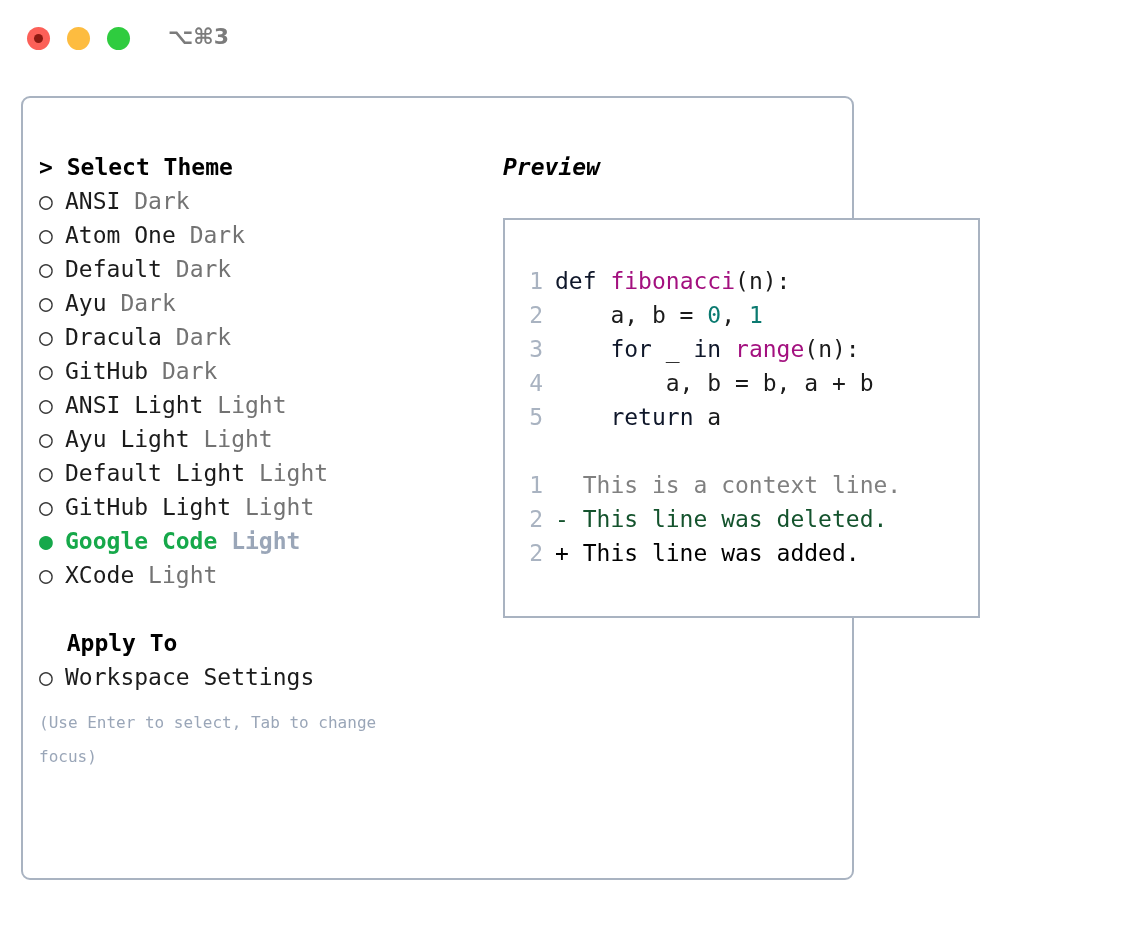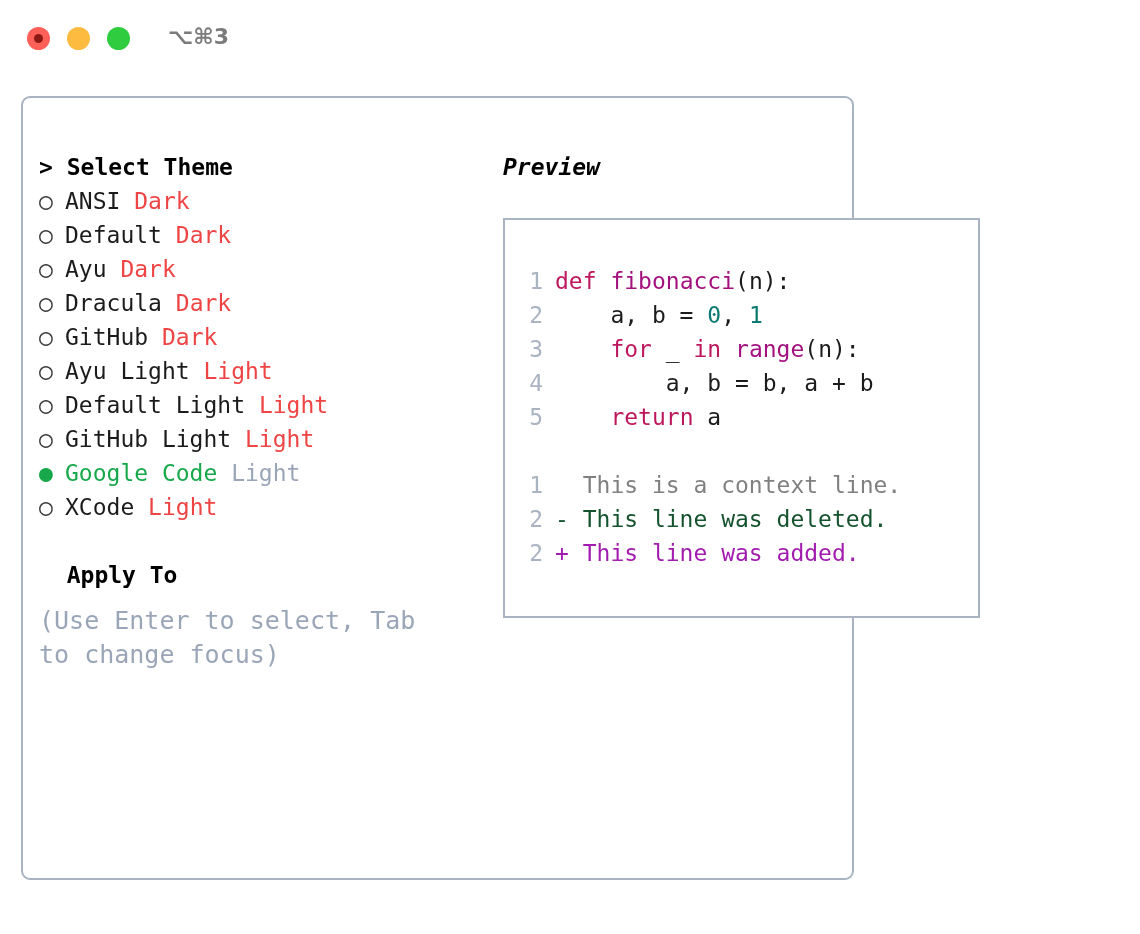--- a/index.html
+++ b/index.html
@@ -90,35 +90,36 @@
   }
   .bullet {
     display: inline-block;
     width: 26px;
   }
   .hdr {
     font-weight: bold;
     color: #000000;
   }
   .tag {
-    color: #ef4444;
+    color: #737373;
   }
   .sel {
     color: #16a84a;
+    font-weight: bold;
   }
   .sel .tag {
     color: #9aa6b8;
   }
   .hollow {
     color: #3d3d3d;
   }
   .spacer { height: 34px; }
   #hint {
     margin-top: 12px;
-    font-size: 25px;
+    font-size: 16px;
     line-height: 34px;
     color: #9aa6b8;
     width: 400px;
   }
 
   
   #right-col {
     position: absolute;
     left: 480px;
     top: 52px;
@@ -148,60 +149,63 @@
     line-height: 34px;
     white-space: pre;
   }
   .ln {
     display: inline-block;
     width: 24px;
     text-align: right;
     color: #a9b3c1;
     margin-right: 12px;
   }
-  .kw   { color: #be185d; }
+  .kw   { color: #0f172a; }
   .fn   { color: #a3107f; }
   .num  { color: #0b7a70; }
   .pln  { color: #1b1b1b; }
   .ctx  { color: #808080; }
   .del  { color: #14532d; }
-  .add  { color: #a21caf; }
+  .add  { color: #000000; }
   .gap  { height: 34px; }
 </style>
 </head>
 <body>
 
 <div id="window">
 
   <div id="titlebar">
     <div class="light light-red"></div>
     <div class="light light-yellow"></div>
     <div class="light light-green"></div>
     <div id="shortcut">⌥⌘3</div>
   </div>
 
   <div id="panel">
 
     <div id="left-col">
       <div id="theme-list">
           <div class="row hdr">&gt; Select Theme</div>
           <div class="row"><span class="bullet hollow">○</span><span>ANSI </span><span class="tag">Dark</span></div>
+          <div class="row"><span class="bullet hollow">○</span><span>Atom One </span><span class="tag">Dark</span></div>
           <div class="row"><span class="bullet hollow">○</span><span>Default </span><span class="tag">Dark</span></div>
           <div class="row"><span class="bullet hollow">○</span><span>Ayu </span><span class="tag">Dark</span></div>
           <div class="row"><span class="bullet hollow">○</span><span>Dracula </span><span class="tag">Dark</span></div>
           <div class="row"><span class="bullet hollow">○</span><span>GitHub </span><span class="tag">Dark</span></div>
+          <div class="row"><span class="bullet hollow">○</span><span>ANSI Light </span><span class="tag">Light</span></div>
           <div class="row"><span class="bullet hollow">○</span><span>Ayu Light </span><span class="tag">Light</span></div>
           <div class="row"><span class="bullet hollow">○</span><span>Default Light </span><span class="tag">Light</span></div>
           <div class="row"><span class="bullet hollow">○</span><span>GitHub Light </span><span class="tag">Light</span></div>
           <div class="row sel"><span class="bullet">●</span><span>Google Code </span><span class="tag">Light</span></div>
           <div class="row"><span class="bullet hollow">○</span><span>XCode </span><span class="tag">Light</span></div>
         </div>
       <div class="spacer"></div>
       <div id="apply-list">
           <div class="row hdr">  Apply To</div>
+          <div class="row"><span class="bullet hollow">○</span><span>Workspace Settings</span></div>
         </div>
       <div id="hint">(Use Enter to select, Tab to change focus)</div>
     </div>
 
     <div id="right-col">
       <div id="preview-title">Preview</div>
       <div id="preview-box">
         <div id="code"><div><span class="ln">1</span><span class="kw">def</span><span class="pln"> </span><span class="fn">fibonacci</span><span class="pln">(n):</span></div><div><span class="ln">2</span><span class="pln">    a, b = </span><span class="num">0</span><span class="pln">, </span><span class="num">1</span></div><div><span class="ln">3</span><span class="pln">    </span><span class="kw">for</span><span class="pln"> _ </span><span class="kw">in</span><span class="pln"> </span><span class="fn">range</span><span class="pln">(n):</span></div><div><span class="ln">4</span><span class="pln">        a, b = b, a + b</span></div><div><span class="ln">5</span><span class="pln">    </span><span class="kw">return</span><span class="pln"> a</span></div><div class="gap"></div><div><span class="ln">1</span><span class="ctx">  This is a context line.</span></div><div><span class="ln">2</span><span class="del">- This line was deleted.</span></div><div><span class="ln">2</span><span class="add">+ This line was added.</span></div></div>
       </div>
     </div>

